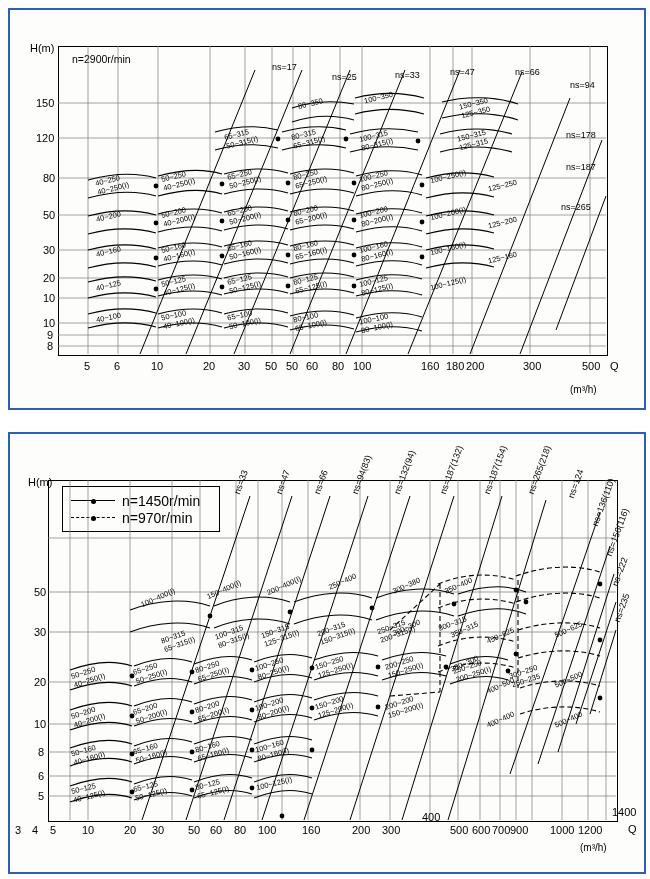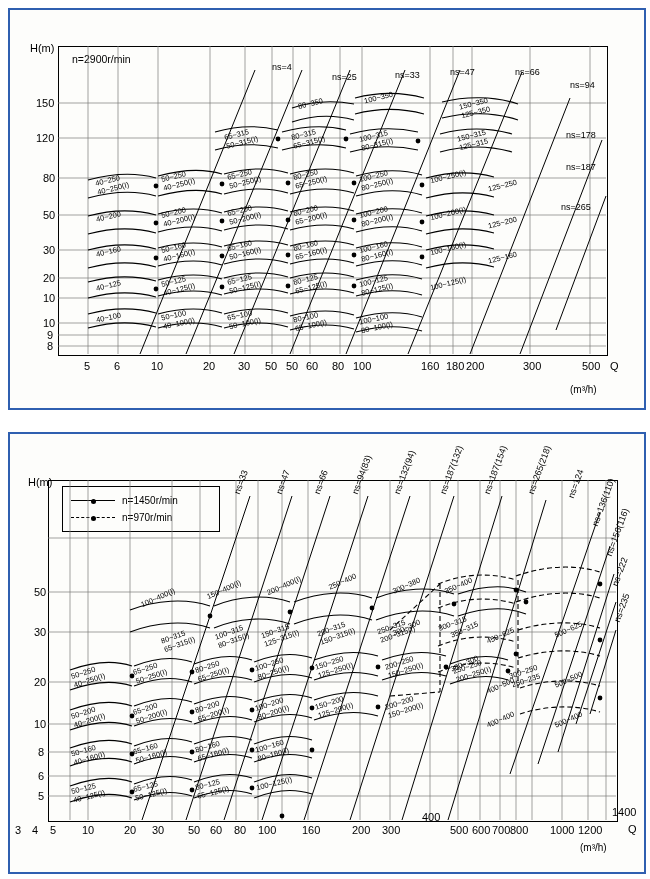--- a/index.html
+++ b/index.html
@@ -8,21 +8,21 @@
   #panel-top{top:8px;height:398px;}
   #panel-bottom{top:432px;height:438px;}
   .axis-label{position:absolute;font-size:11px;color:#000;white-space:nowrap;}
   .tick{position:absolute;font-size:11px;color:#000;white-space:nowrap;}
   .frame{position:absolute;border:1px solid #000;}
   .curvewrap{position:absolute;left:0;top:0;width:100%;height:100%;pointer-events:none;}
   .lbl{position:absolute;font-size:7.5px;line-height:8.5px;color:#000;white-space:nowrap;font-family:"Liberation Sans",sans-serif;}
   .nslbl{position:absolute;font-size:9px;color:#000;white-space:nowrap;}
   .legend{position:absolute;border:1px solid #000;background:#fdfdfb;padding:5px 8px;}
   .legend-row{display:flex;align-items:center;gap:7px;height:17px;}
-  .legend-txt{font-size:10px;}
+  .legend-txt{font-size:14px;}
   .ln-solid{width:44px;height:0;border-top:1.4px solid #000;position:relative;}
   .ln-dash{width:44px;height:0;border-top:1.4px dashed #000;position:relative;}
   .dot{width:5px;height:5px;border-radius:50%;background:#000;position:absolute;left:20px;top:-2.5px;}
   .units{position:absolute;font-size:10px;}
   .qlabel{position:absolute;font-size:11px;}
 </style>
 </head>
 <body>
 
 <div class="panel" id="panel-top">
@@ -204,21 +204,21 @@
   <div class="tick" style="left:322px;top:350px;">80</div>
   <div class="tick" style="left:343px;top:350px;">100</div>
   <div class="tick" style="left:411px;top:350px;">160</div>
   <div class="tick" style="left:436px;top:350px;text-align:center;">180</div>
   <div class="tick" style="left:456px;top:350px;">200</div>
   <div class="tick" style="left:513px;top:350px;">300</div>
   <div class="tick" style="left:572px;top:350px;">500</div>
   <div class="qlabel" style="left:600px;top:350px;">Q</div>
   <div class="units" style="left:560px;top:374px;">(m³/h)</div>
 
-  <div class="nslbl" style="left:262px;top:52px;">ns=4</div>
+  <div class="nslbl" style="left:262px;top:52px;">ns=17</div>
   <div class="nslbl" style="left:322px;top:62px;">ns=25</div>
   <div class="nslbl" style="left:385px;top:60px;">ns=33</div>
   <div class="nslbl" style="left:440px;top:57px;">ns=47</div>
   <div class="nslbl" style="left:505px;top:57px;">ns=66</div>
   <div class="nslbl" style="left:560px;top:70px;">ns=94</div>
   <div class="nslbl" style="left:556px;top:120px;">ns=178</div>
   <div class="nslbl" style="left:556px;top:152px;">ns=187</div>
   <div class="nslbl" style="left:551px;top:192px;">ns=265</div>
 
   <div class="lbl" style="left:86px;top:166px;transform:rotate(-14deg);">40~250<br>40~250(I)</div>
@@ -462,21 +462,21 @@
   <div class="tick" style="left:200px;top:390px;">60</div>
   <div class="tick" style="left:224px;top:390px;">80</div>
   <div class="tick" style="left:248px;top:390px;">100</div>
   <div class="tick" style="left:292px;top:390px;">160</div>
   <div class="tick" style="left:342px;top:390px;">200</div>
   <div class="tick" style="left:372px;top:390px;">300</div>
   <div class="tick" style="left:412px;top:377px;">400</div>
   <div class="tick" style="left:440px;top:390px;">500</div>
   <div class="tick" style="left:462px;top:390px;">600</div>
   <div class="tick" style="left:482px;top:390px;">700</div>
-  <div class="tick" style="left:500px;top:390px;">800</div>
+  <div class="tick" style="left:500px;top:390px;">900</div>
   <div class="tick" style="left:540px;top:390px;">1000</div>
   <div class="tick" style="left:568px;top:390px;">1200</div>
   <div class="tick" style="left:592px;top:372px;padding-left:10px;">1400</div>
   <div class="qlabel" style="left:618px;top:389px;">Q</div>
   <div class="units" style="left:570px;top:408px;">(m³/h)</div>
 
   <div class="nslbl" style="left:222px;top:58px;transform:rotate(-70deg);transform-origin:left top;">ns=33</div>
   <div class="nslbl" style="left:264px;top:58px;transform:rotate(-70deg);transform-origin:left top;">ns=47</div>
   <div class="nslbl" style="left:302px;top:58px;transform:rotate(-70deg);transform-origin:left top;">ns=66</div>
   <div class="nslbl" style="left:340px;top:58px;transform:rotate(-70deg);transform-origin:left top;">ns=94(83)</div>

